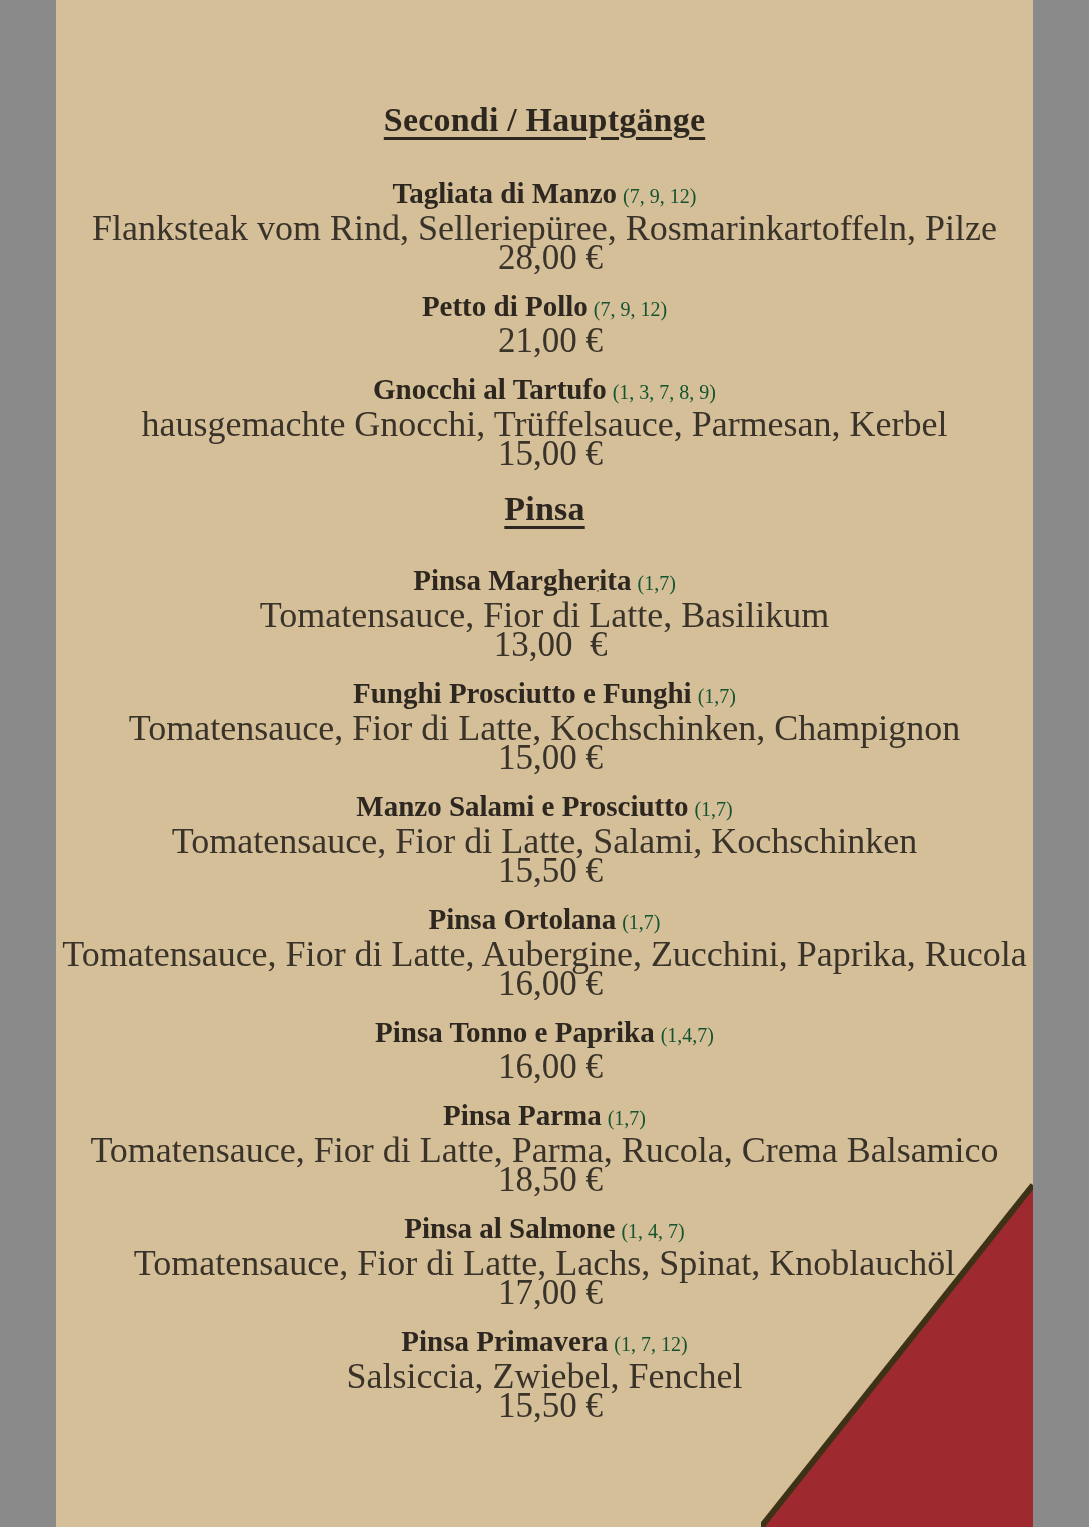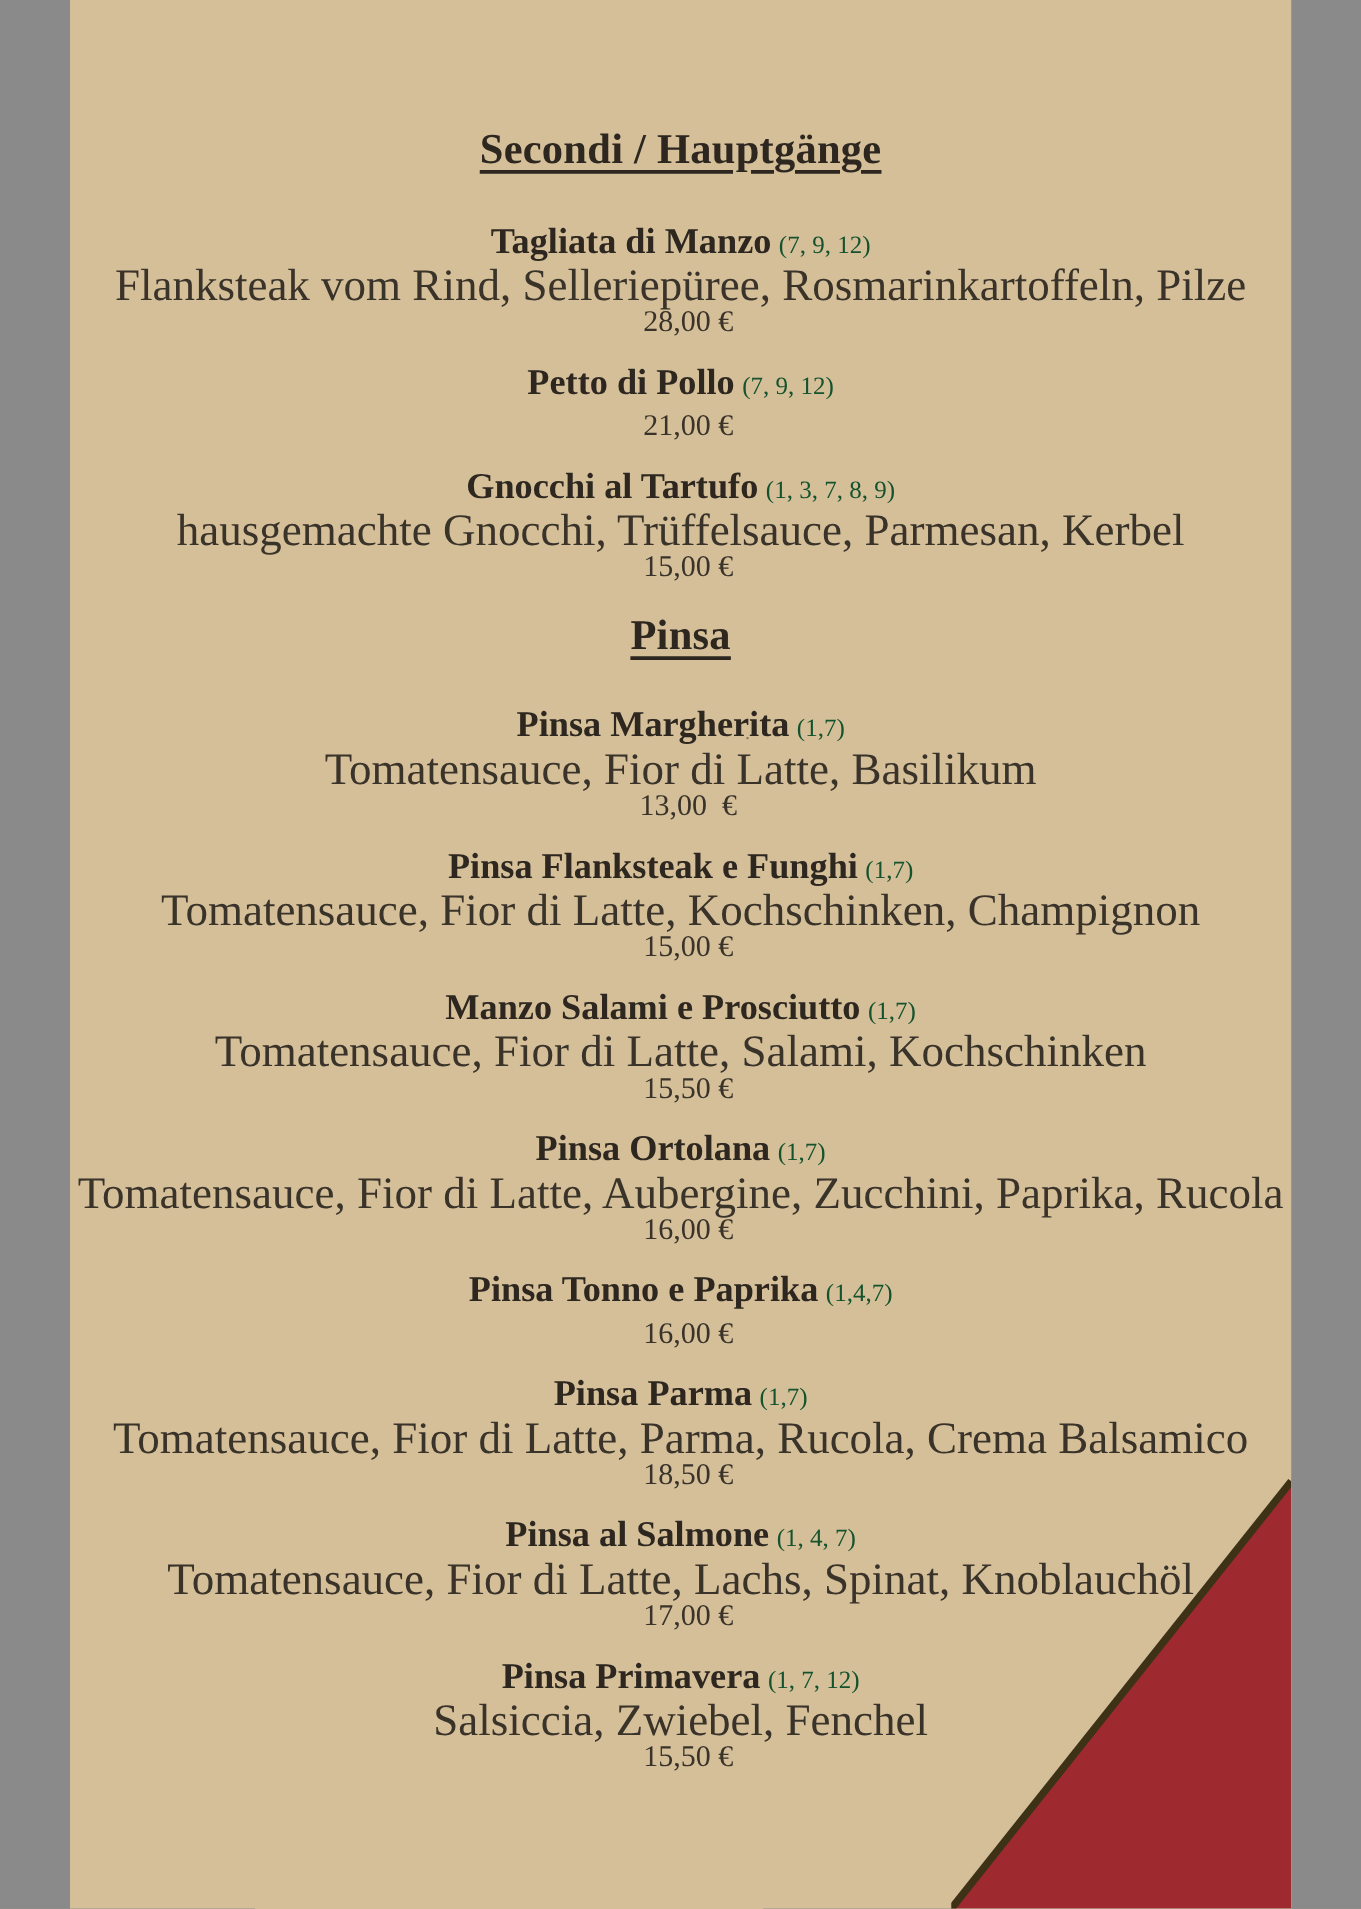--- a/index.html
+++ b/index.html
@@ -52,21 +52,21 @@
     font-weight: normal;
     color: #14532d;
     margin-left: 6px;
   }
   .item-desc {
     font-size: 36px;
     line-height: 30px;
     color: #3a332a;
   }
   .item-price {
-    font-size: 24px;
+    font-size: 35px;
     line-height: 30px;
     color: #3a332a;
     white-space: pre;
     padding-left: 12px;
   }
 
   .stray-dot {
     position: absolute;
     left: 540px;
     top: 578px;
@@ -110,21 +110,21 @@
   <section class="menu-section section-pinsa">
     <h2 class="section-title">Pinsa</h2>
 
     <div class="menu-item">
       <div class="item-header"><span class="item-name">Pinsa Margherita</span><span class="item-allergens">(1,7)</span></div>
       <div class="item-desc">Tomatensauce, Fior di Latte, Basilikum</div>
       <div class="item-price">13,00  €</div>
     </div>
 
     <div class="menu-item">
-      <div class="item-header"><span class="item-name">Pinsa Flanksteak e Funghi</span><span class="item-allergens">(1,7)</span></div>
+      <div class="item-header"><span class="item-name">Funghi Prosciutto e Funghi</span><span class="item-allergens">(1,7)</span></div>
       <div class="item-desc">Tomatensauce, Fior di Latte, Kochschinken, Champignon</div>
       <div class="item-price">15,00 €</div>
     </div>
 
     <div class="menu-item">
       <div class="item-header"><span class="item-name">Manzo Salami e Prosciutto</span><span class="item-allergens">(1,7)</span></div>
       <div class="item-desc">Tomatensauce, Fior di Latte, Salami, Kochschinken</div>
       <div class="item-price">15,50 €</div>
     </div>
 

